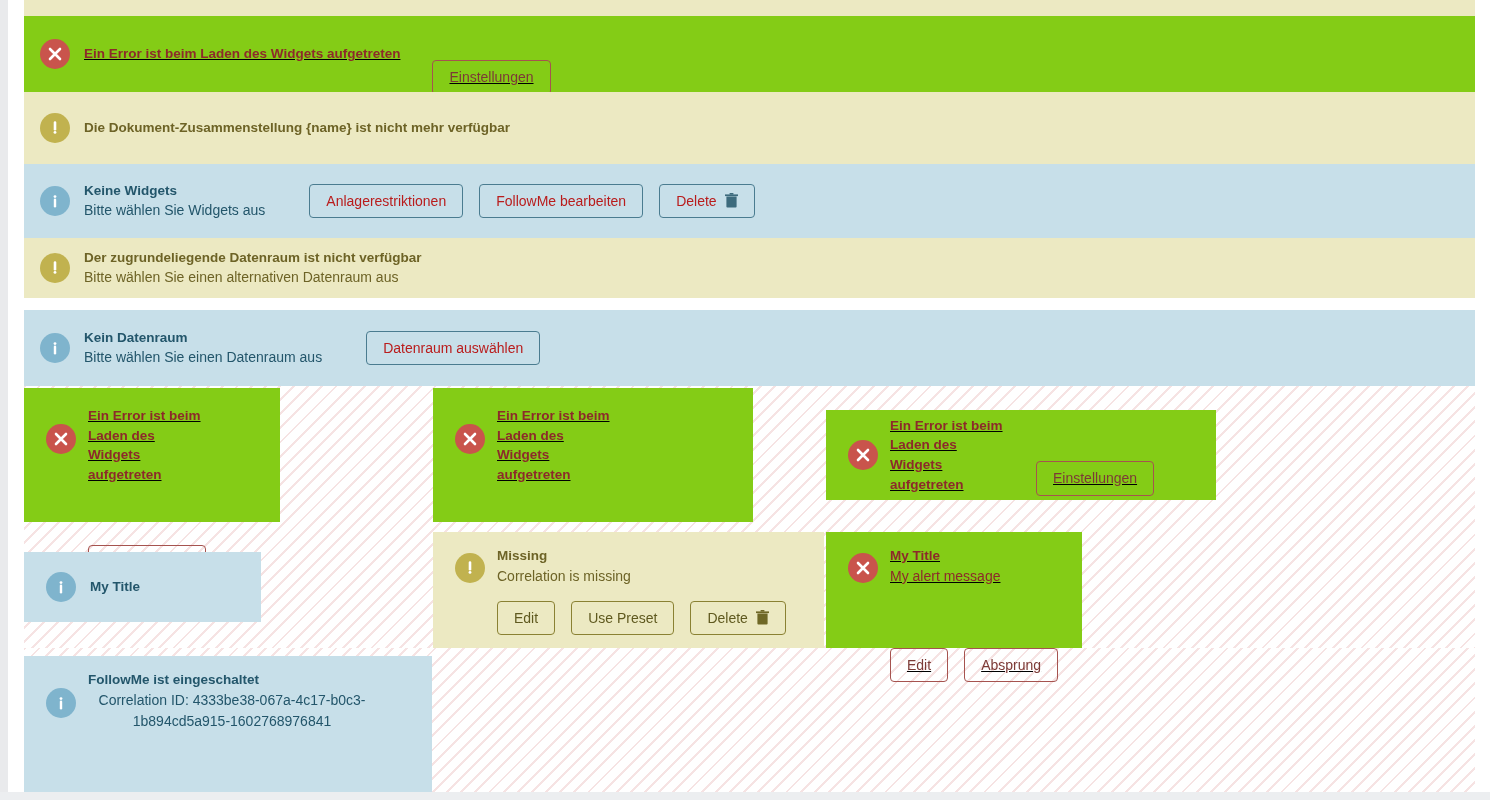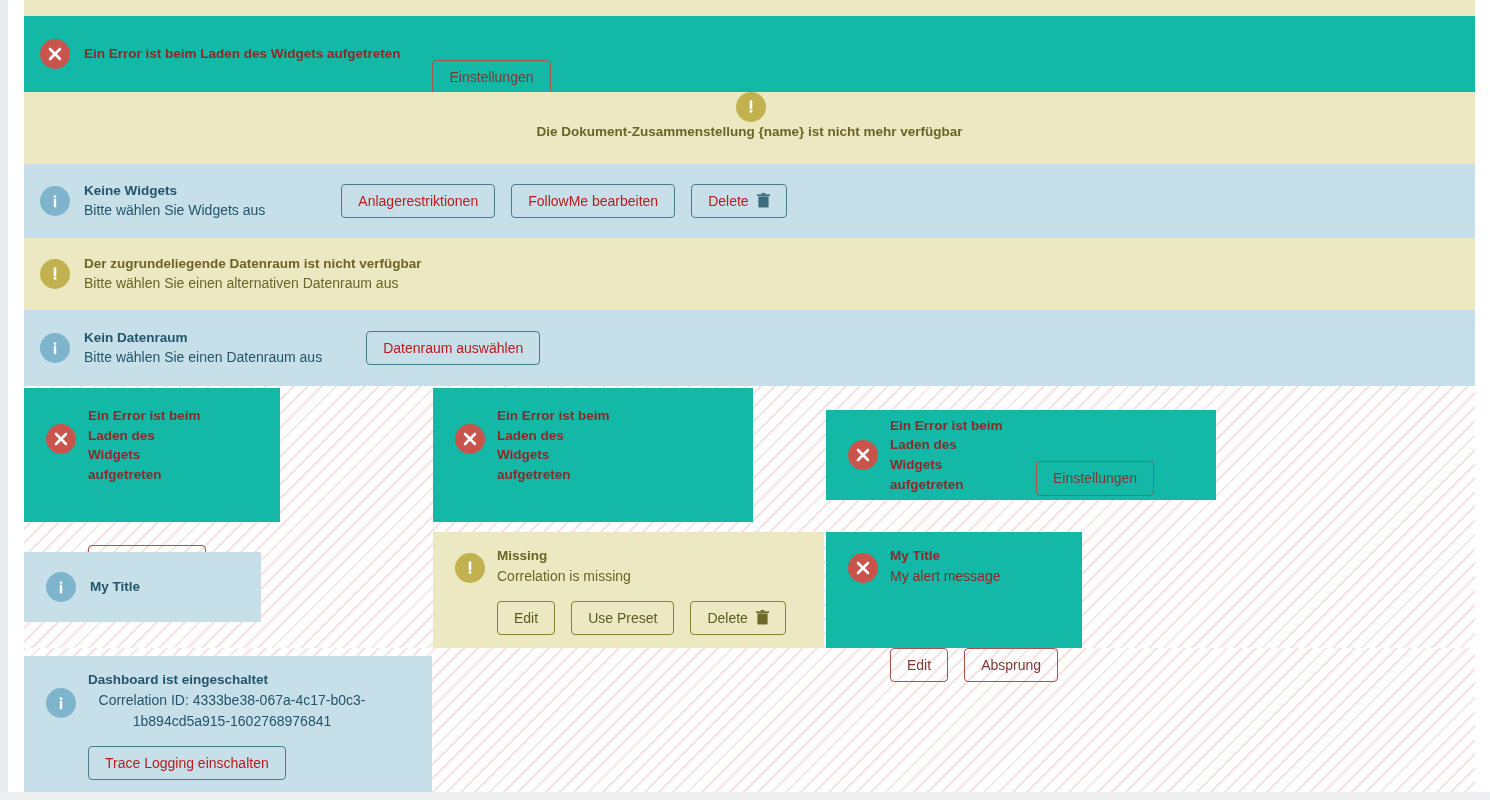--- a/index.html
+++ b/index.html
@@ -21,21 +21,21 @@
     position:absolute; left:24px; top:386px; width:1451px; height:406px;
     background-color:#ffffff;
     background-image:repeating-linear-gradient(135deg,
         #f6e3e3 0px, #f6e3e3 2px,
         #ffffff 2px, #ffffff 10px);
   }
   .stripe-canvas.lower { top:648px; height:144px; }
 
   
   .banner { position:absolute; left:24px; width:1451px; display:flex; align-items:center; }
-  .b-error   { background:#14b8a6; }
+  .b-error   { background:#84cc16;text-decoration:underline; }
   .b-warn    { background:#ece9c2; }
   .b-info    { background:#c7dfe9; }
 
   .topcap { position:absolute; left:24px; top:0; width:1451px; height:16px; background:#ece9c2; }
 
   .ic {
     flex:0 0 auto; width:30px; height:30px; border-radius:50%;
     display:flex; align-items:center; justify-content:center;
     margin-left:16px; margin-right:14px;
     color:#ffffff; font-weight:bold; line-height:1;
@@ -89,60 +89,60 @@
       </svg>
   </div>
   <div class="txtblock" style="margin-right:32px;">
     <div class="t-title e-text">Ein Error ist beim Laden des Widgets aufgetreten</div>
   </div>
   <div class="btnrow">
     <button class="btn btn-e">Einstellungen</button>
   </div>
 </div>
 
-<div class="banner b-warn" style="top:92px;height:72px;flex-direction:column;">
+<div class="banner b-warn" style="top:92px;height:72px;">
   <div class="ic ic-warn">
     <svg width="18" height="18" viewBox="0 0 18 18">
         <path d="M9 3.6 L9 10.2" stroke="#fff" stroke-width="2.6" stroke-linecap="round"></path>
         <circle cx="9" cy="13.4" r="1.45" fill="#fff"></circle>
       </svg>
   </div>
   <div class="txtblock">
     <div class="t-title w-text">Die Dokument-Zusammenstellung {name} ist nicht mehr verfügbar</div>
   </div>
 </div>
 
 <div class="banner b-info" style="top:164px;height:74px;">
   <div class="ic ic-info">
     <svg width="18" height="18" viewBox="0 0 18 18">
         <circle cx="9" cy="4.6" r="1.4" fill="#fff"></circle>
         <path d="M9 7.8 L9 14.2" stroke="#fff" stroke-width="2.4" stroke-linecap="round"></path>
       </svg>
   </div>
-  <div class="txtblock" style="margin-right:76px;">
+  <div class="txtblock" style="margin-right:44px;">
     <div class="t-title i-text">Keine Widgets</div>
     <div class="t-sub i-text">Bitte wählen Sie Widgets aus</div>
   </div>
   <div class="btnrow">
     <button class="btn btn-i">Anlagerestriktionen</button>
     <button class="btn btn-i">FollowMe bearbeiten</button>
     <button class="btn btn-i">
       <span>Delete</span>
       <span>
         <svg width="13" height="15" viewBox="0 0 13 15">
             <path d="M1.4 3.4 h10.2 v10.2 a1 1 0 0 1 -1 1 h-8.2 a1 1 0 0 1 -1 -1 z" fill="#3d6b7d"></path>
             <rect x="0" y="1.4" width="13" height="1.7" fill="#3d6b7d"></rect>
             <rect x="4.6" y="0" width="3.8" height="1.6" fill="#3d6b7d"></rect>
           </svg>
       </span>
     </button>
   </div>
 </div>
 
-<div class="banner b-warn" style="top:238px;height:72px;">
+<div class="banner b-warn" style="top:238px;height:60px;">
   <div class="ic ic-warn">
     <svg width="18" height="18" viewBox="0 0 18 18">
         <path d="M9 3.6 L9 10.2" stroke="#fff" stroke-width="2.6" stroke-linecap="round"></path>
         <circle cx="9" cy="13.4" r="1.45" fill="#fff"></circle>
       </svg>
   </div>
   <div class="txtblock">
     <div class="t-title w-text">Der zugrundeliegende Datenraum ist nicht verfügbar</div>
     <div class="t-sub w-text">Bitte wählen Sie einen alternativen Datenraum aus</div>
   </div>
@@ -260,19 +260,16 @@
 </div>
 
 <div class="card b-info" style="left:24px;top:656px;width:408px;height:136px;padding:14px 16px;">
   <div class="ic ic-info" style="margin-left:6px;margin-right:12px;margin-top:18px;">
     <svg width="18" height="18" viewBox="0 0 18 18">
         <circle cx="9" cy="4.6" r="1.4" fill="#fff"></circle>
         <path d="M9 7.8 L9 14.2" stroke="#fff" stroke-width="2.4" stroke-linecap="round"></path>
       </svg>
   </div>
   <div class="card-body">
-    <div class="t-title i-text">Dashboard ist eingeschaltet</div>
+    <div class="t-title i-text">FollowMe ist eingeschaltet</div>
     <div class="t-sub i-text" style="max-width:288px;word-break:break-word;text-align:center;">Correlation ID: 4333be38-067a-4c17-b0c3-1b894cd5a915-1602768976841</div>
-    <div class="card-btns">
-      <button class="btn btn-i">Trace Logging einschalten</button>
-    </div>
   </div>
 </div>
 
 </body></html>

